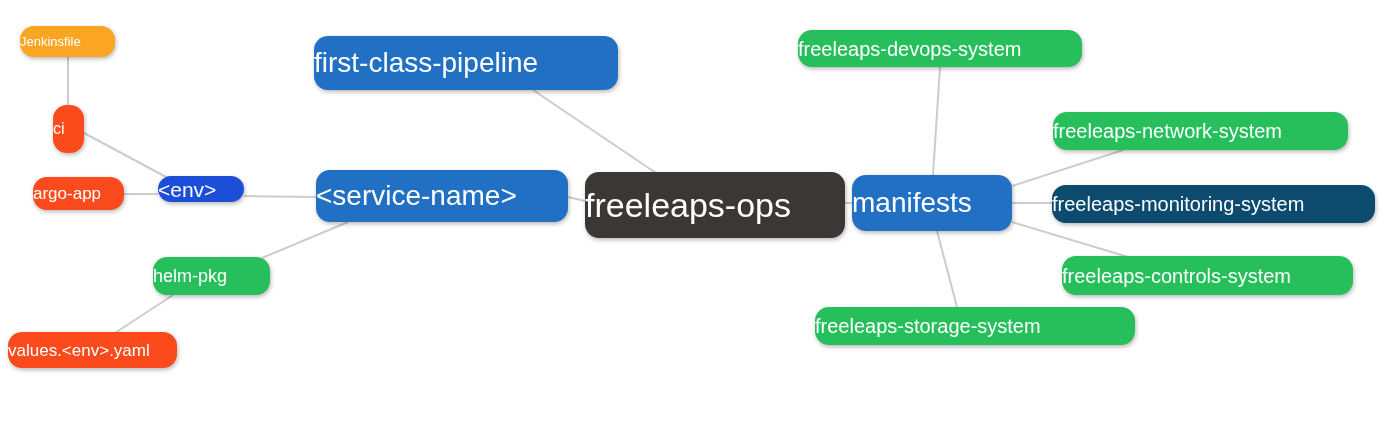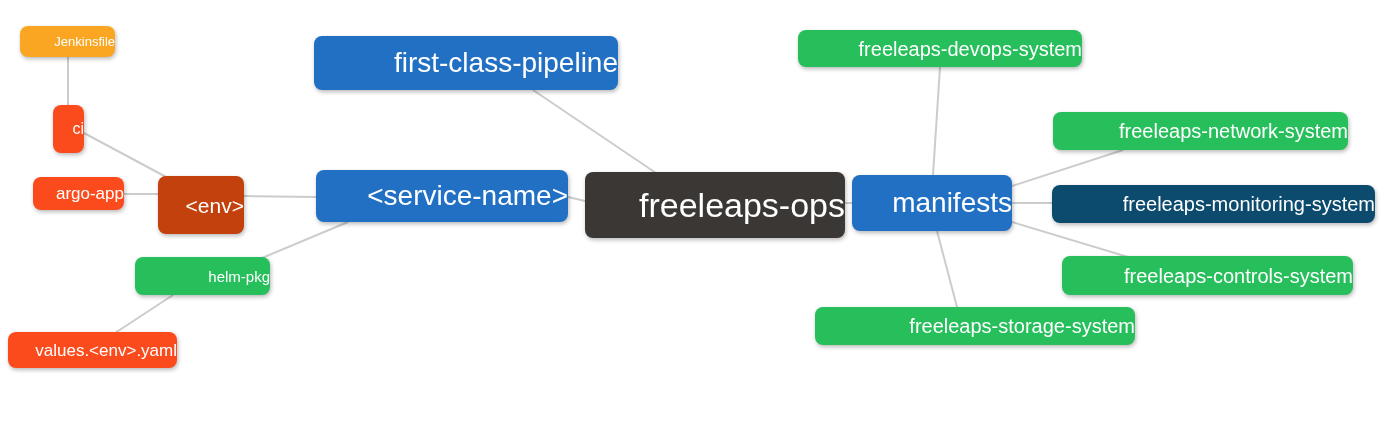--- a/index.html
+++ b/index.html
@@ -20,22 +20,22 @@
     left: 0;
     top: 0;
     width: 1390px;
     height: 421px;
     pointer-events: none;
   }
   .node {
     position: absolute;
     display: flex;
     align-items: center;
-    justify-content: flex-end;
-    border-radius: 8px;
+    justify-content: flex-start;
+    border-radius: 14px;
     color: #ffffff;
     box-shadow: 1px 2px 4px rgba(0,0,0,0.28);
     white-space: nowrap;
     box-sizing: border-box;
     cursor: default;
     line-height: 1;
   }
 </style>
 </head>
 <body>
@@ -60,24 +60,24 @@
   <div id="node-layer">
       <div class="node" style="left: 20px; top: 26px; width: 95px; height: 31px; font-size: 13px; background: rgb(250, 166, 35); color: rgb(255, 255, 255);">
         <span>Jenkinsfile</span>
       </div>
       <div class="node" style="left: 53px; top: 105px; width: 31px; height: 48px; font-size: 16px; background: rgb(251, 75, 28); color: rgb(255, 255, 255);">
         <span>ci</span>
       </div>
       <div class="node" style="left: 33px; top: 177px; width: 91px; height: 33px; font-size: 17px; background: rgb(251, 75, 28); color: rgb(255, 255, 255);">
         <span>argo-app</span>
       </div>
-      <div class="node" style="left: 158px; top: 176px; width: 86px; height: 58px; font-size: 21px; background: #c2410c; color: rgb(255, 255, 255);">
+      <div class="node" style="left: 158px; top: 176px; width: 86px; height: 26px; font-size: 21px; background: #1d4ed8; color: rgb(255, 255, 255);">
         <span>&lt;env&gt;</span>
       </div>
-      <div class="node" style="left: 135px; top: 257px; width: 135px; height: 38px; font-size: 15px; background: rgb(38, 191, 91); color: rgb(255, 255, 255);">
+      <div class="node" style="left: 153px; top: 257px; width: 117px; height: 38px; font-size: 18px; background: rgb(38, 191, 91); color: rgb(255, 255, 255);">
         <span>helm-pkg</span>
       </div>
       <div class="node" style="left: 8px; top: 332px; width: 169px; height: 36px; font-size: 17px; background: rgb(251, 75, 28); color: rgb(255, 255, 255);">
         <span>values.&lt;env&gt;.yaml</span>
       </div>
       <div class="node" style="left: 314px; top: 36px; width: 304px; height: 54px; font-size: 28px; background: rgb(34, 112, 196); color: rgb(255, 255, 255);">
         <span>first-class-pipeline</span>
       </div>
       <div class="node" style="left: 316px; top: 170px; width: 252px; height: 52px; font-size: 28px; background: rgb(34, 112, 196); color: rgb(255, 255, 255);">
         <span>&lt;service-name&gt;</span>

